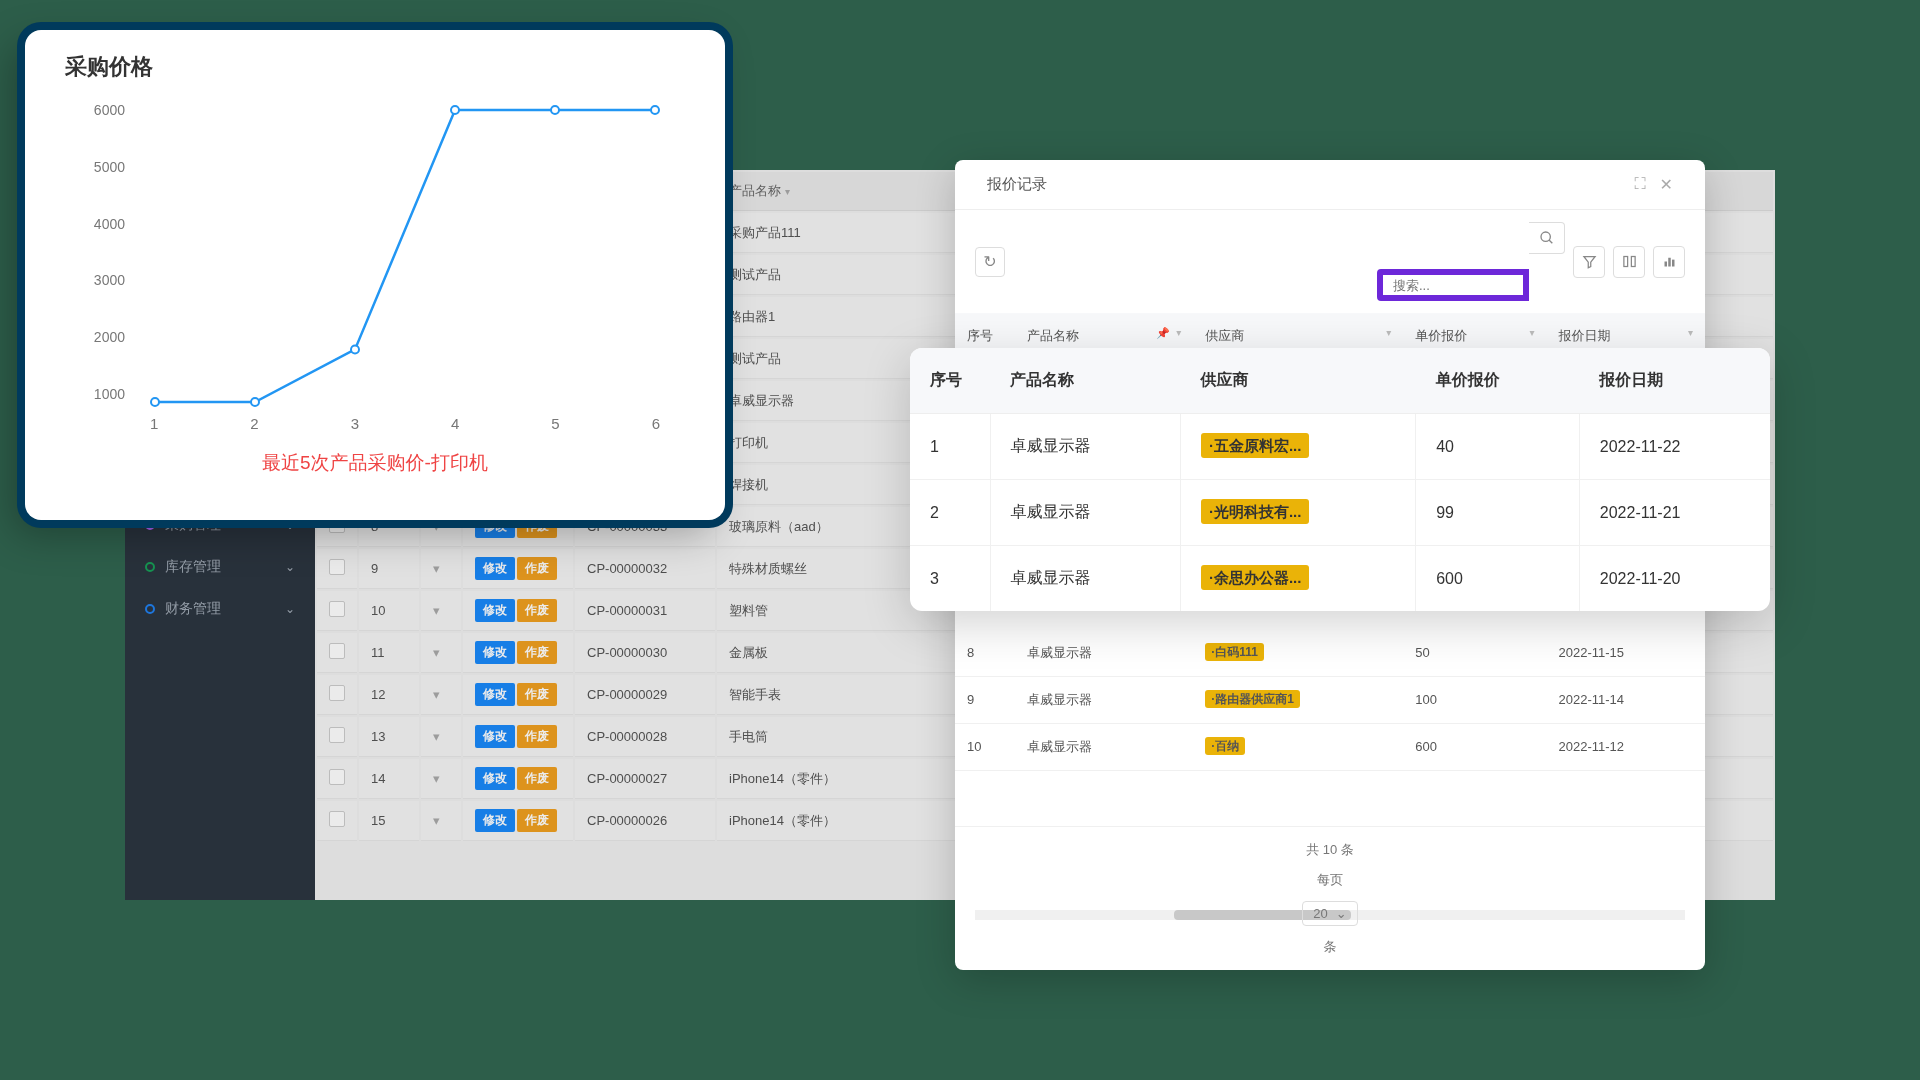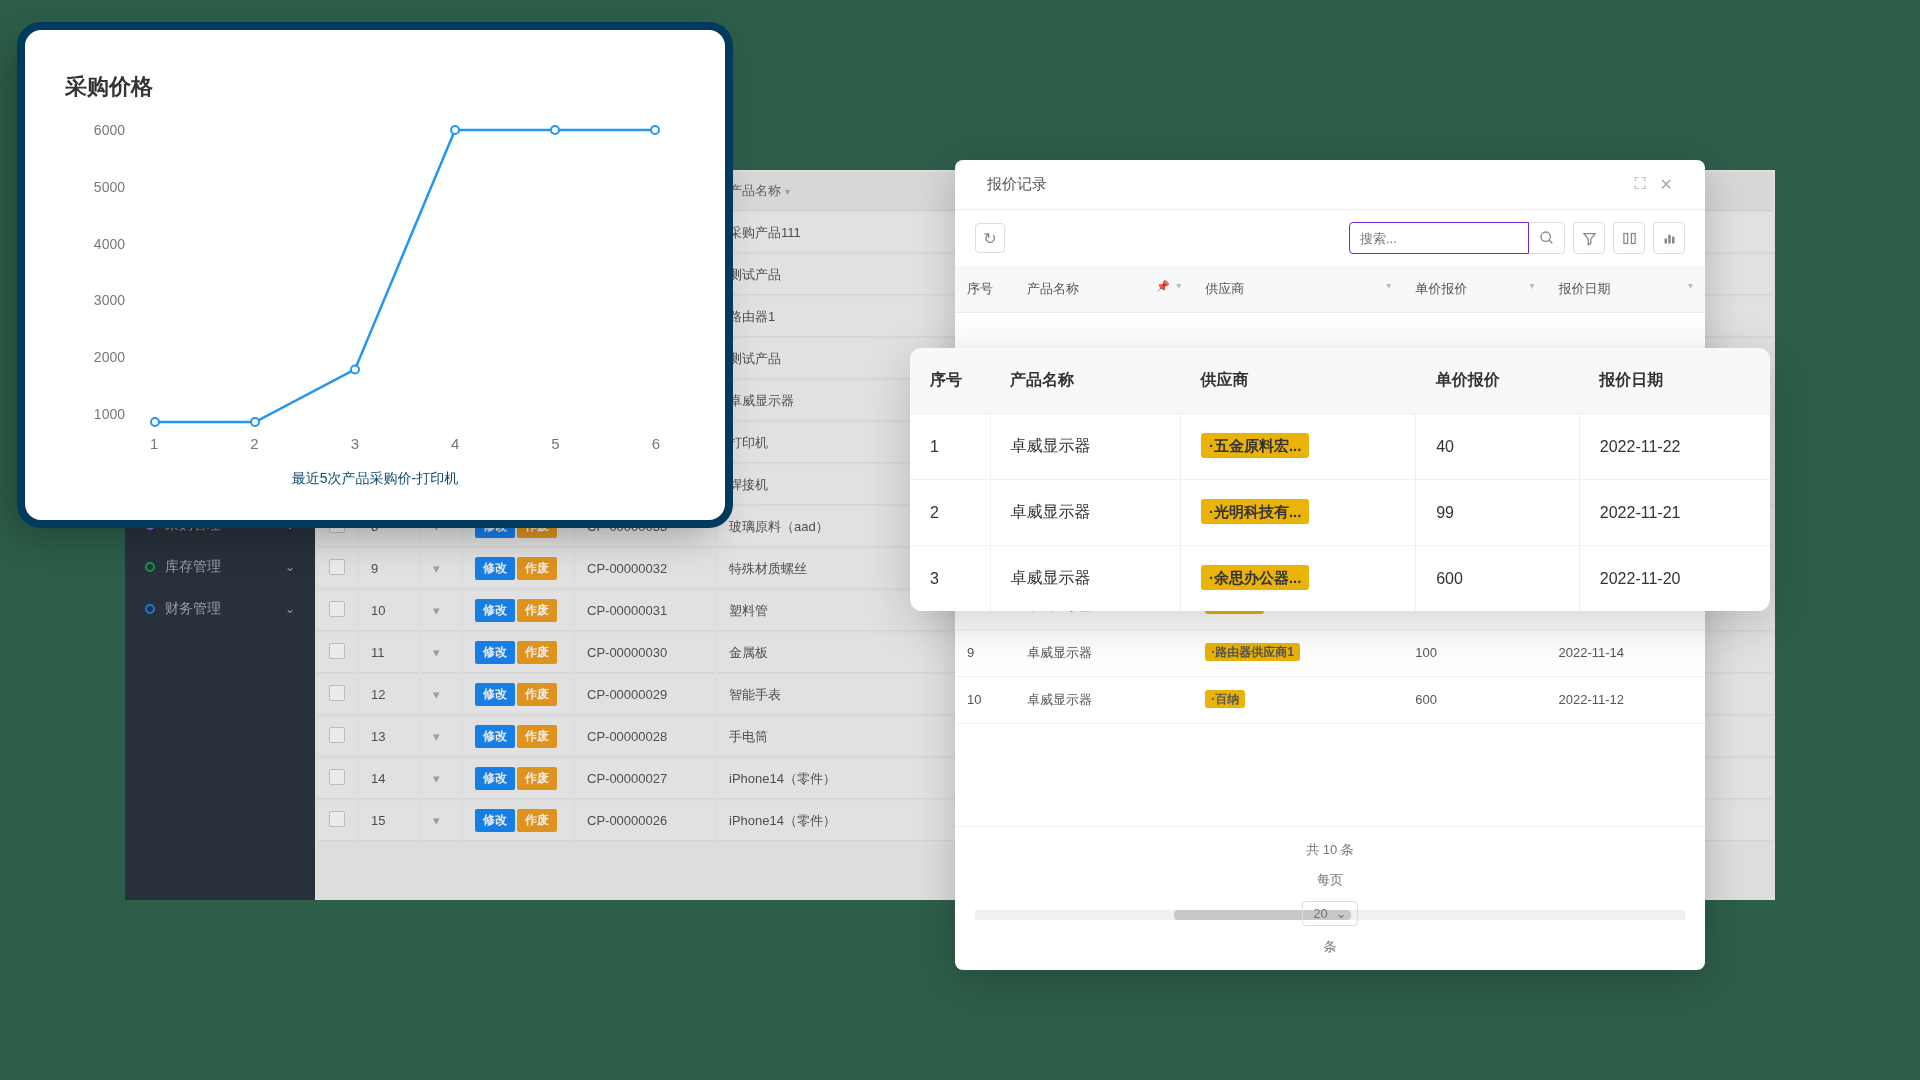--- a/index.html
+++ b/index.html
@@ -100,41 +100,41 @@
 .top-header span { margin-left: 20px; }
 
 
 .chart-card {
   position: absolute;
   left: 25px; top: 30px;
   width: 700px; height: 490px;
   background: #fff;
   border-radius: 16px;
   box-shadow: 0 0 0 8px #003a5c, -12px 14px 40px rgba(0,0,0,0.3);
-  padding: 42px 40px 20px;
+  padding: 22px 40px 20px;
   z-index: 10;
 }
 .chart-title { font-size: 22px; font-weight: 600; color: #333; margin-bottom: 20px; }
 .chart-area { position: relative; height: 340px; }
 .chart-y-labels {
   position: absolute; left: 0; top: 0; bottom: 40px;
   width: 60px;
   display: flex; flex-direction: column-reverse; justify-content: space-between;
   font-size: 14px; color: #777; text-align: right;
 }
 .chart-plot {
   position: absolute; left: 70px; right: 10px; top: 8px; bottom: 40px;
 }
 .chart-x-labels {
   position: absolute; left: 70px; right: 10px; bottom: 10px;
   display: flex; justify-content: space-between;
   font-size: 15px; color: #777;
   padding: 0 15px;
 }
-.chart-caption { text-align: center; font-size: 14px; color: #0c4a6e; margin-top: 8px; }
+.chart-caption { text-align: center; font-size: 19px; color: #ef4444; margin-top: 8px; }
 
 
 .quote-dialog {
   position: absolute;
   left: 955px; top: 160px;
   width: 750px; height: 810px;
   background: #fff;
   border-radius: 8px;
   box-shadow: 0 10px 40px rgba(0,0,0,0.2);
   z-index: 5;
@@ -158,26 +158,27 @@
   border-radius: 4px;
   display: flex; align-items: center; justify-content: center;
   color: #888;
   cursor: pointer;
 }
 .search-group {
   margin-left: auto;
   display: flex;
 }
 .search-input {
-  height: 32px; width: 180px;
-  border: 1px solid #6d28d9;
+  height: 32px; width: 152px;
+  border: 6px solid #6d28d9;
   border-radius: 4px 0 0 4px;
   padding: 0 10px;
   font-size: 13px;
   outline: none;
+  margin-top: 47px;
 }
 .search-btn {
   width: 36px; height: 32px;
   border: 1px solid #ddd; border-left: none;
   border-radius: 0 4px 4px 0;
   background: #fff;
   display: flex; align-items: center; justify-content: center;
   color: #888; cursor: pointer;
 }
 .icon-btn {

